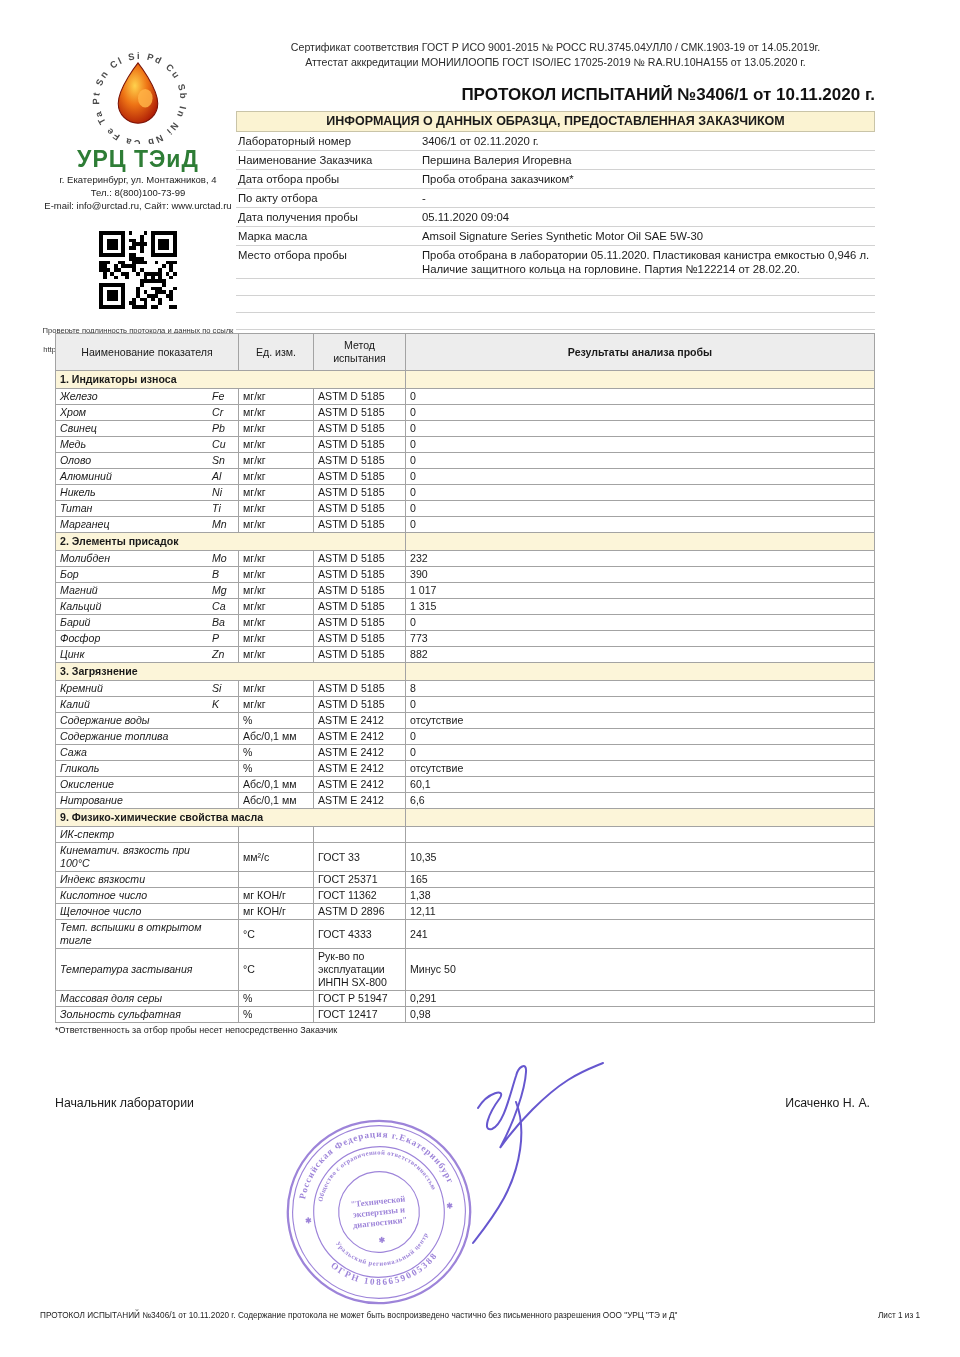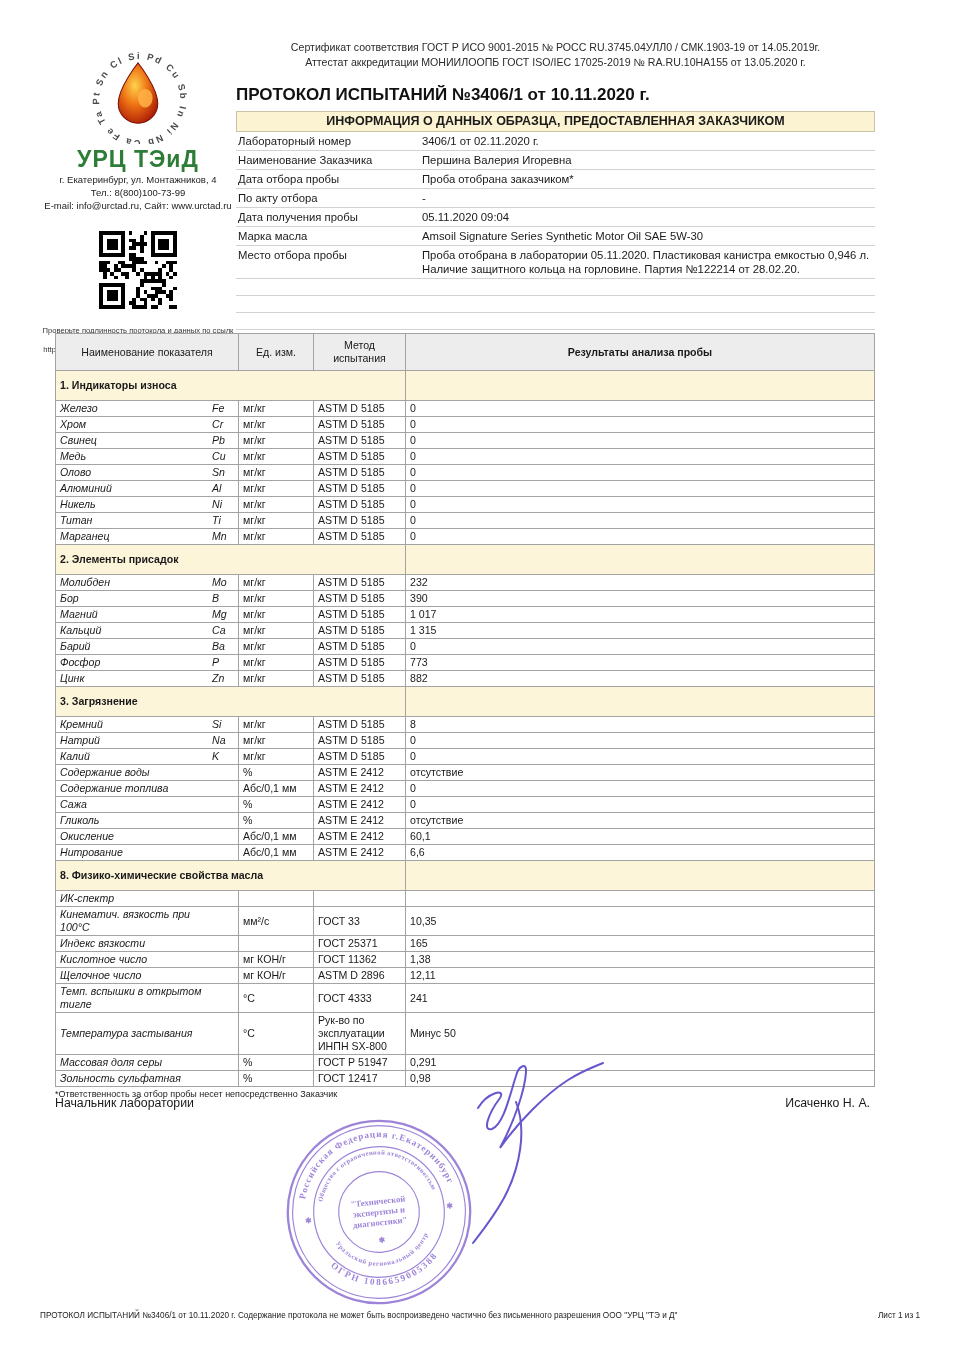--- a/index.html
+++ b/index.html
@@ -10,36 +10,36 @@
   .logo-block { position:absolute; left:40px; top:40px; width:196px; text-align:center; }
   .logo-svg { width:104px; height:104px; margin:0 auto; display:block; }
   .org-name { font-size:23px; font-weight:bold; color:#2e7d36; letter-spacing:1px; margin-top:2px; }
   .org-line { font-size:9.5px; color:#222; line-height:13px; }
   .qr-wrap { margin:12px auto 0 auto; width:92px; height:92px; }
   .verify { margin-top:10px; font-size:7.6px; line-height:9.5px; color:#333; word-break:break-all; padding:0 2px; }
 
   
   .head-right { position:absolute; left:236px; top:40px; width:639px; }
   .cert-line { font-size:10.6px; line-height:15px; text-align:center; color:#2b2b2b; }
-  .doc-title { margin-top:15px; font-size:17px; font-weight:bold; text-align:left; color:#111; }
+  .doc-title { margin-top:15px; font-size:17px; font-weight:bold; text-align:right; color:#111; }
   .banner { margin-top:6px; background:#fbf3d2; border:1px solid #c9c4a8; font-size:12.5px; font-weight:bold; text-align:center; padding:2px 0 3px 0; }
 
   .info-table { width:100%; border-collapse:collapse; }
   .info-table td { border-bottom:1px solid #d2d2d2; font-size:11.3px; line-height:14px; padding:2px 0 2px 2px; vertical-align:top; }
   .info-table td.lbl { width:184px; }
   .info-bold td { font-weight:normal; }
   .filler-row { height:17px; border-bottom:1px solid #d2d2d2; }
 
   
   .results-wrap { position:absolute; left:55px; top:333px; width:819px; }
   table.results { width:100%; border-collapse:collapse; table-layout:fixed; }
   table.results th, table.results td { border:1px solid #a3a3a3; font-size:10.6px; line-height:13px; padding:1px 4px; vertical-align:middle; text-align:left; font-weight:normal; }
   table.results th { background:#ededed; height:37px; text-align:center; }
   table.results th.res-h { font-weight:bold; }
-  tr.section-row td { background:#fcf5d9; font-weight:bold; padding:8px 4px; }
+  tr.section-row td { background:#fcf5d9; font-weight:bold; padding:2px 4px; }
   td.name-cell { overflow:hidden;font-style:italic; }
   .name-flex { display:flex; }
   .name-flex .nm { flex:1 1 auto; }
   .name-flex .sym { flex:0 0 22px; }
   td.result-cell { font-weight:bold; }
   .footnote { font-size:9px; margin-top:2px; color:#222; }
 
   
   .signer-left { position:absolute; left:55px; top:1096px; font-size:12.3px; }
   .signer-right { position:absolute; right:90px; top:1096px; font-size:12.3px; }
@@ -464,31 +464,20 @@
                 <span class="sym">Si</span>
               </div>
             </td>
             <td>мг/кг</td>
             <td>ASTM D 5185</td>
             <td class="result-cell">8</td>
           </tr>
           <tr>
             <td class="name-cell">
               <div class="name-flex">
-                <span class="nm">Натрий</span>
-                <span class="sym">Na</span>
-              </div>
-            </td>
-            <td>мг/кг</td>
-            <td>ASTM D 5185</td>
-            <td class="result-cell">0</td>
-          </tr>
-          <tr>
-            <td class="name-cell">
-              <div class="name-flex">
                 <span class="nm">Калий</span>
                 <span class="sym">K</span>
               </div>
             </td>
             <td>мг/кг</td>
             <td>ASTM D 5185</td>
             <td class="result-cell">0</td>
           </tr>
           <tr>
             <td class="name-cell">
@@ -550,21 +539,21 @@
               <div class="name-flex">
                 <span class="nm">Нитрование</span>
                 <span class="sym"></span>
               </div>
             </td>
             <td>Абс/0,1 мм</td>
             <td>ASTM E 2412</td>
             <td class="result-cell">6,6</td>
           </tr>
           <tr class="section-row">
-            <td colspan="3">8. Физико-химические свойства масла</td>
+            <td colspan="3">9. Физико-химические свойства масла</td>
             <td></td>
           </tr>
           <tr>
             <td class="name-cell">
               <div class="name-flex">
                 <span class="nm">ИК-спектр</span>
                 <span class="sym"></span>
               </div>
             </td>
             <td></td>

